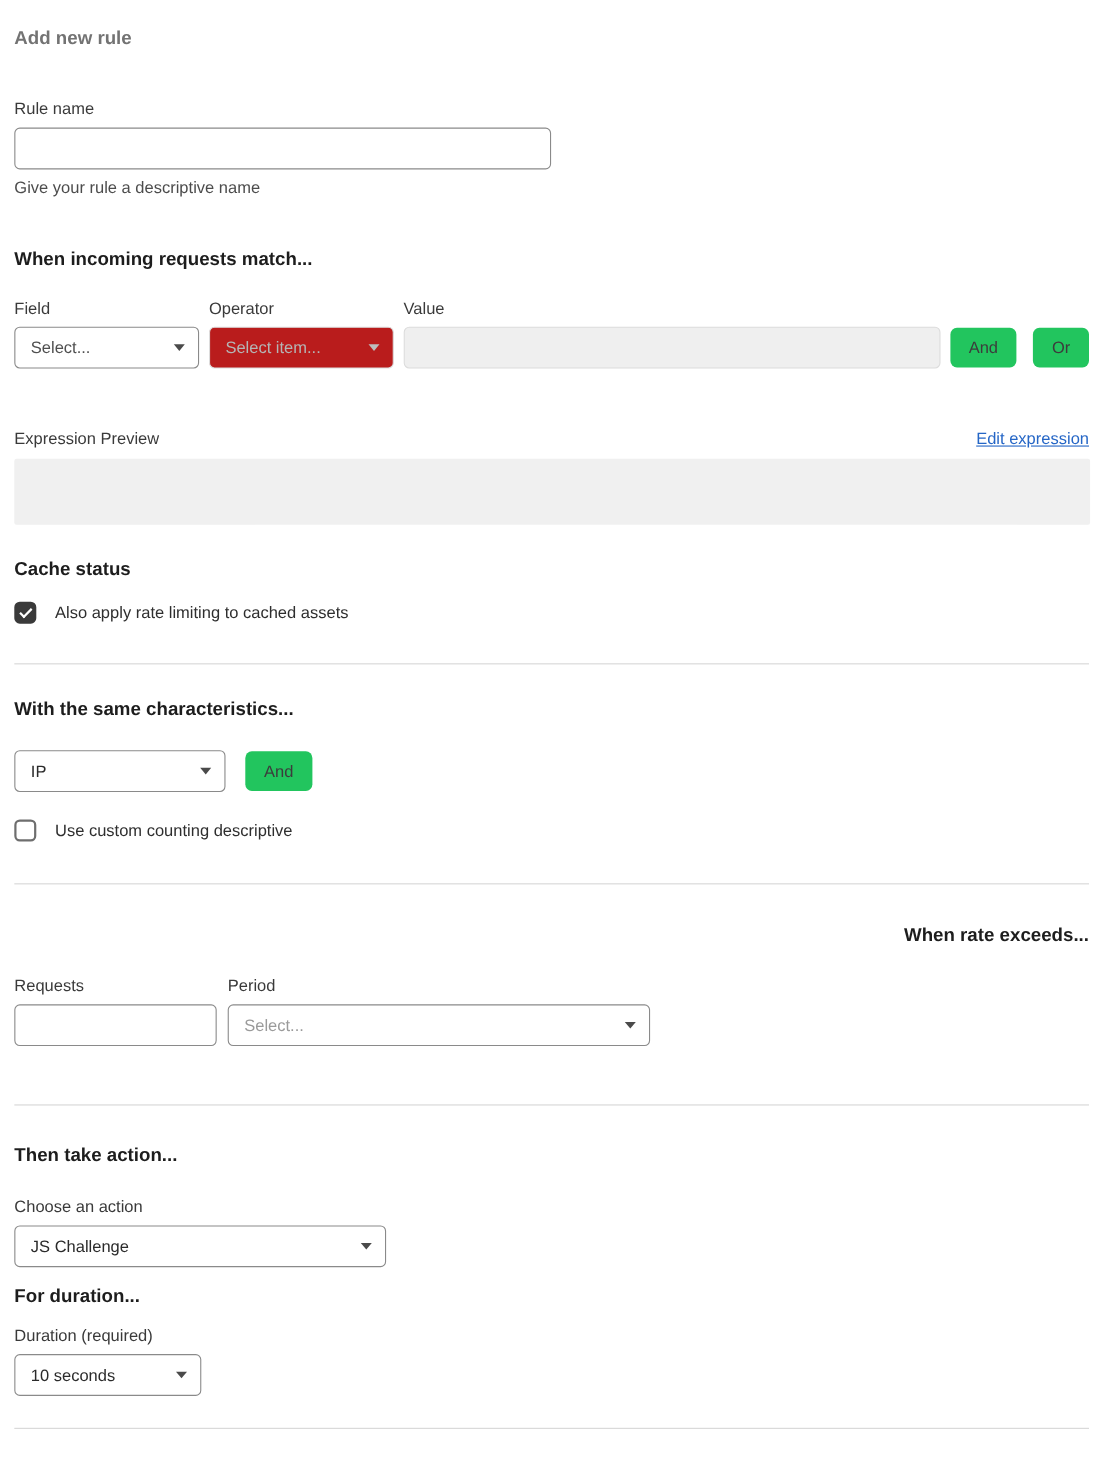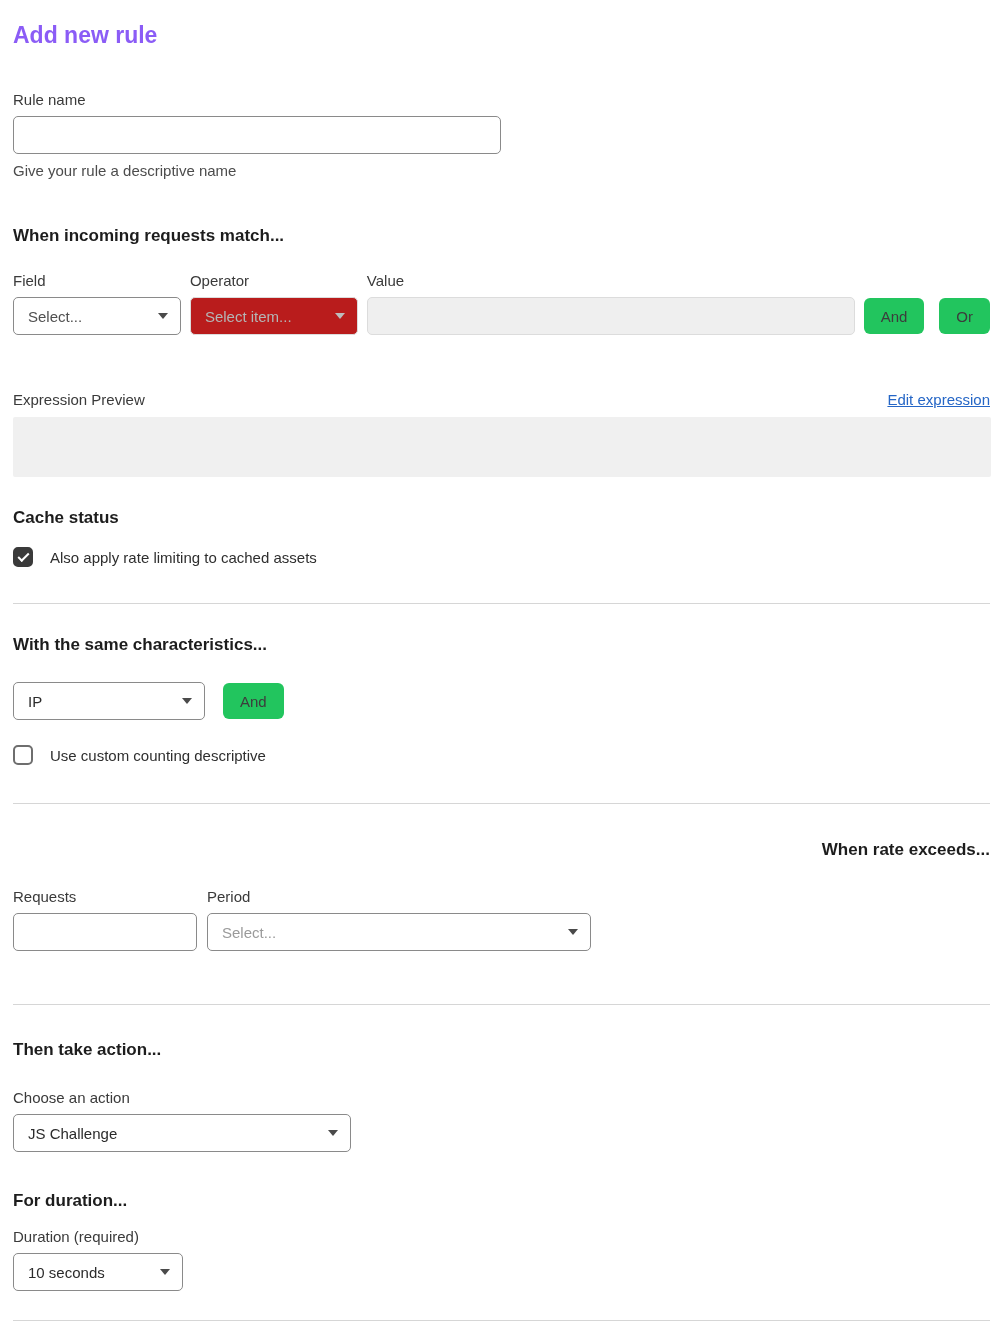--- a/index.html
+++ b/index.html
@@ -6,21 +6,21 @@
   html, body { margin: 0; padding: 0; background: #ffffff; }
   body {
     font-family: "Liberation Sans", "DejaVu Sans", sans-serif;
     color: #1d1d1d;
     font-size: 15px;
     width: 1002px;
   }
   .page { padding: 16px 12px 14px 13px; width: 1002px; }
 
   h1.page-title {
-    font-size: 23px; font-weight: 700; color: #8b5cf6;
+    font-size: 17px; font-weight: 700; color: #737373;
     margin: 6px 0 0 0; line-height: 26px;
   }
   h2.section-heading {
     font-size: 17px; font-weight: 700; color: #1d1d1d;
     margin: 0; line-height: 22px;
   }
 
   .field-label {
     display: block; font-size: 15px; color: #3a3a3a;
     margin-bottom: 7px; line-height: 19px;
@@ -119,21 +119,21 @@
   .section-heading.rate { margin-top: 35px; text-align: right; }
   .rate-row { display: flex; margin-top: 26px; }
   .rate-row .col { display: flex; flex-direction: column; margin-right: 10px; }
   .w-184 { width: 184px; }
   .w-384 { width: 384px; }
 
   .section-heading.action { margin-top: 34px; }
   .action-label { margin-top: 27px; }
   .w-338 { width: 338px; }
 
-  .section-heading.duration { margin-top: 38px; }
+  .section-heading.duration { margin-top: 16px; }
   .duration-label { margin-top: 15px; }
   .w-170 { width: 170px; }
 </style>
 </head>
 <body>
 
 <div class="page">
 
   <h1 class="page-title">Add new rule</h1>
 

